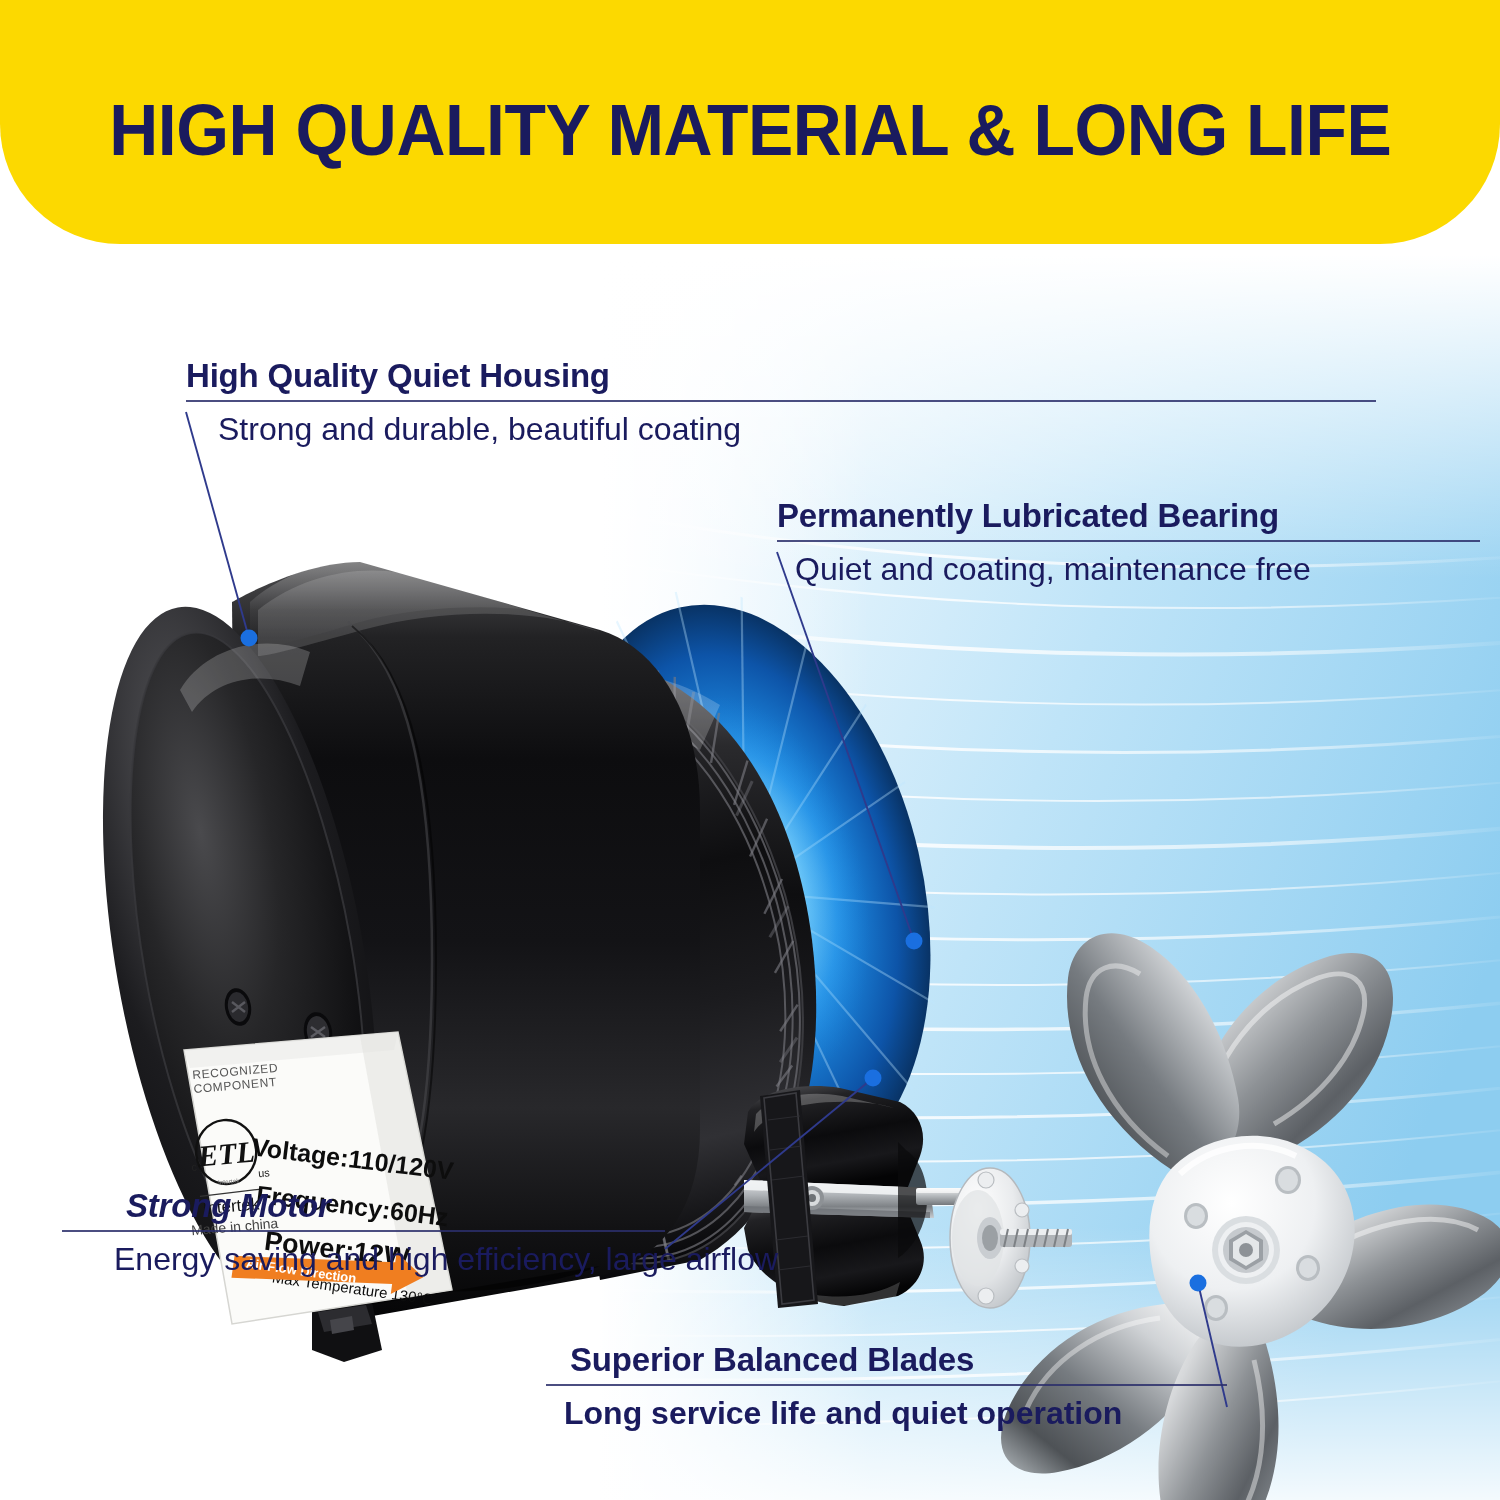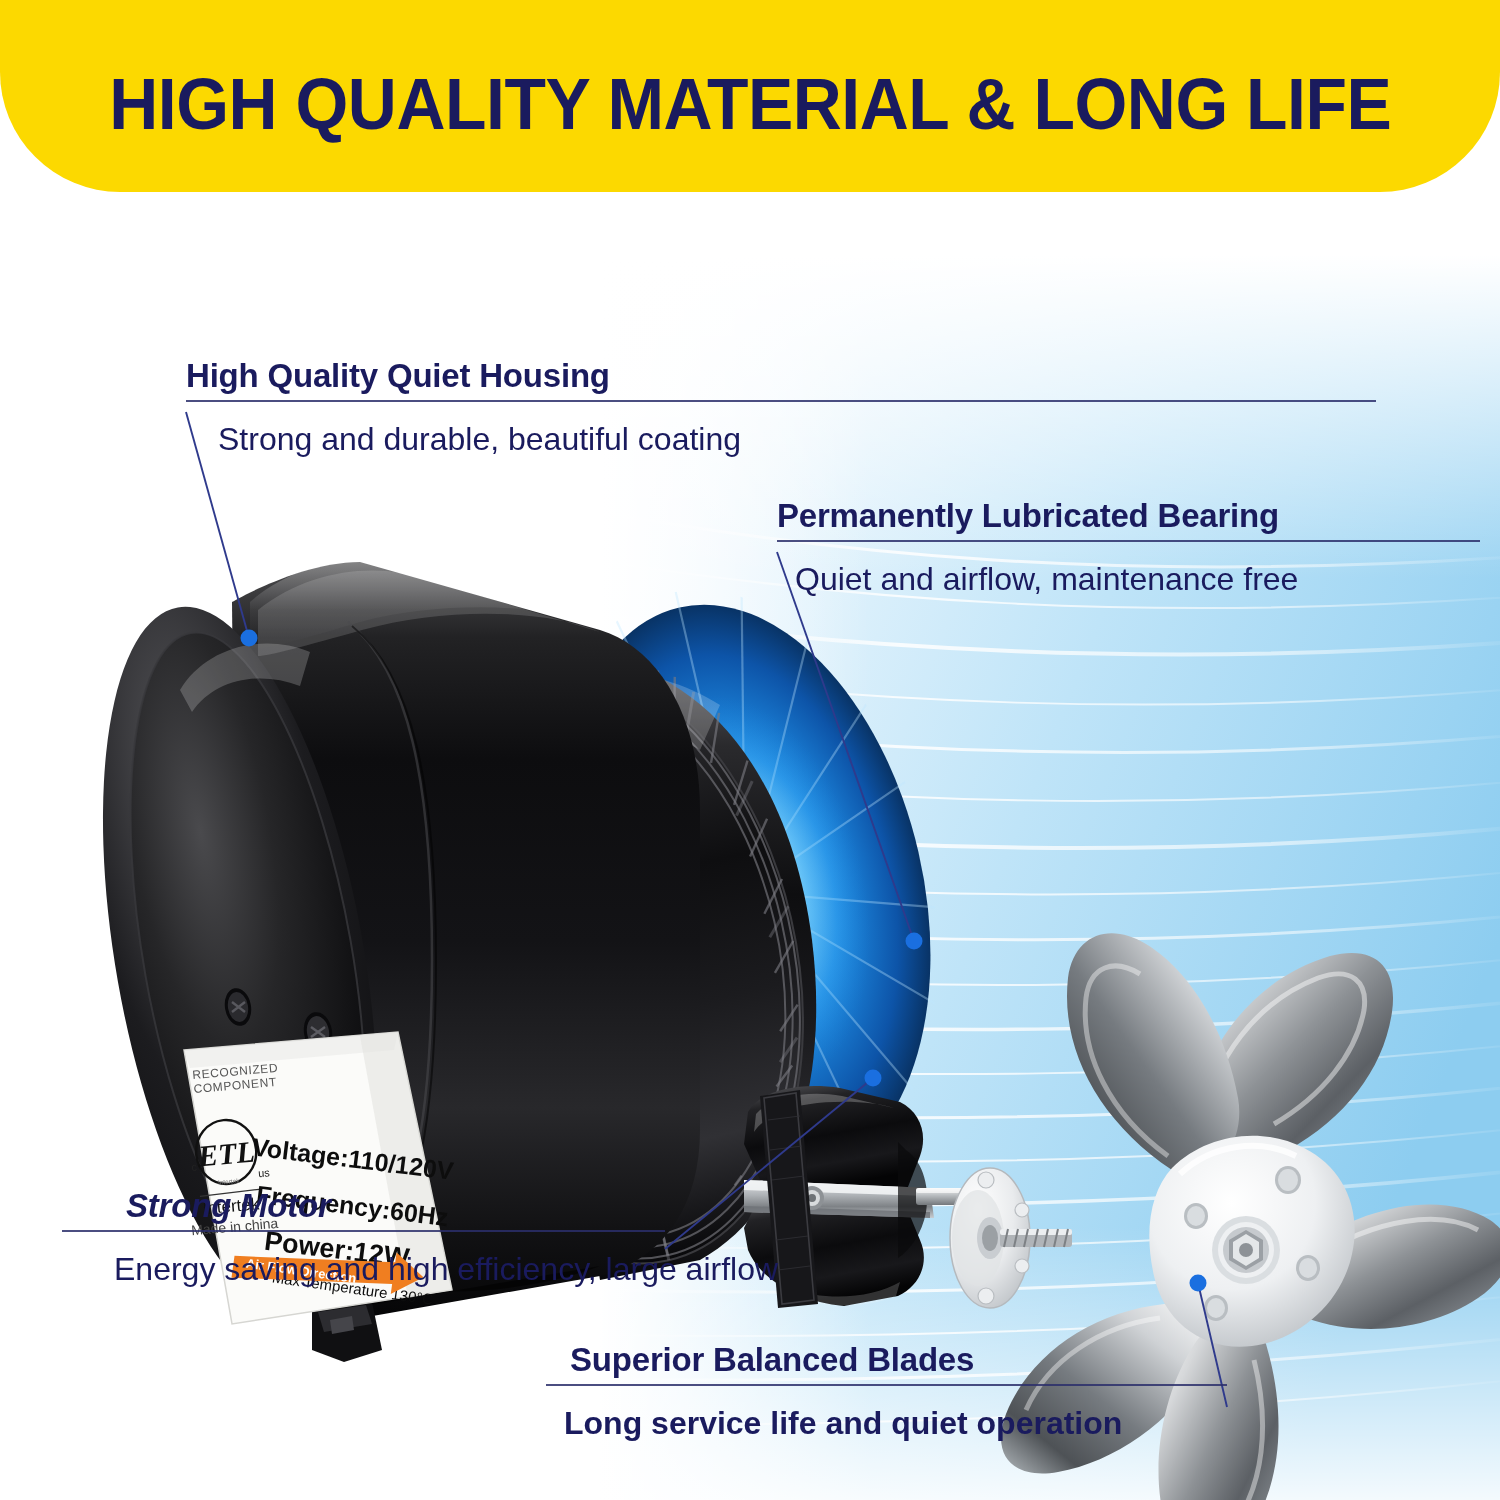--- a/index.html
+++ b/index.html
@@ -13,21 +13,21 @@
 
   
   #stage { position:absolute; inset:0; width:1500px; height:1500px; background:#fff; }
 
   
   .airflow { position:absolute; right:0; top:255px; width:900px; height:1245px; overflow:hidden; z-index:1; }
   .airflow svg { position:absolute; right:0; top:0; }
 
   
   .banner {
-    position:absolute; left:0; top:0; width:1500px; height:192px;
+    position:absolute; left:0; top:0; width:1500px; height:244px;
     background:#FCD900;
     border-bottom-left-radius:120px;
     border-bottom-right-radius:120px;
     z-index:20;
     display:flex; align-items:center; justify-content:center;
   }
   .banner-title {
     color:#1A1B5E;
     font-size:73px;
     font-weight:bold;
@@ -43,21 +43,21 @@
   #product { position:absolute; left:0; top:250px; width:1500px; height:1250px; z-index:5; }
 
   
   .callout { position:absolute; z-index:30; }
   .callout .title {
     color:#1A1B5E; font-weight:bold; font-size:33px; line-height:1.1;
     letter-spacing:-0.2px; white-space:nowrap;
   }
   .callout .rule { height:2px; background:#2b2f6b; margin-top:6px; opacity:0.85; }
   .callout .desc {
-    color:#1A1B5E; font-size:32px; line-height:1.15; margin-top:19px;
+    color:#1A1B5E; font-size:32px; line-height:1.15; margin-top:9px;
     white-space:nowrap; font-weight:400;
   }
 
   
   #leaders { position:absolute; inset:0; z-index:28; pointer-events:none; }
 
   
   .mlabel { position:absolute; z-index:12; }
 </style>
 </head>
@@ -532,21 +532,21 @@
 
   <div class="callout" style="left:186px;top:358px;">
     <div class="title">High Quality Quiet Housing</div>
     <div class="rule" style="width:1190px;"></div>
     <div class="desc" style="margin-left:32px;">Strong and durable, beautiful coating</div>
   </div>
 
   <div class="callout" style="left:777px;top:498px;">
     <div class="title" style="">Permanently Lubricated Bearing</div>
     <div class="rule" style="width:703px;"></div>
-    <div class="desc" style="margin-left:18px;">Quiet and airflow, maintenance free</div>
+    <div class="desc" style="margin-left:18px;">Quiet and coating, maintenance free</div>
   </div>
 
   <div class="callout" style="left:62px;top:1188px;">
     <div class="title" style="margin-left:64px;font-style:italic;">Strong Motor</div>
     <div class="rule" style="width:603px;"></div>
     <div class="desc" style="margin-left:52px;">Energy saving and high efficiency, large airflow</div>
   </div>
 
   <div class="callout" style="left:546px;top:1342px;">
     <div class="title" style="margin-left:24px;">Superior Balanced Blades</div>

